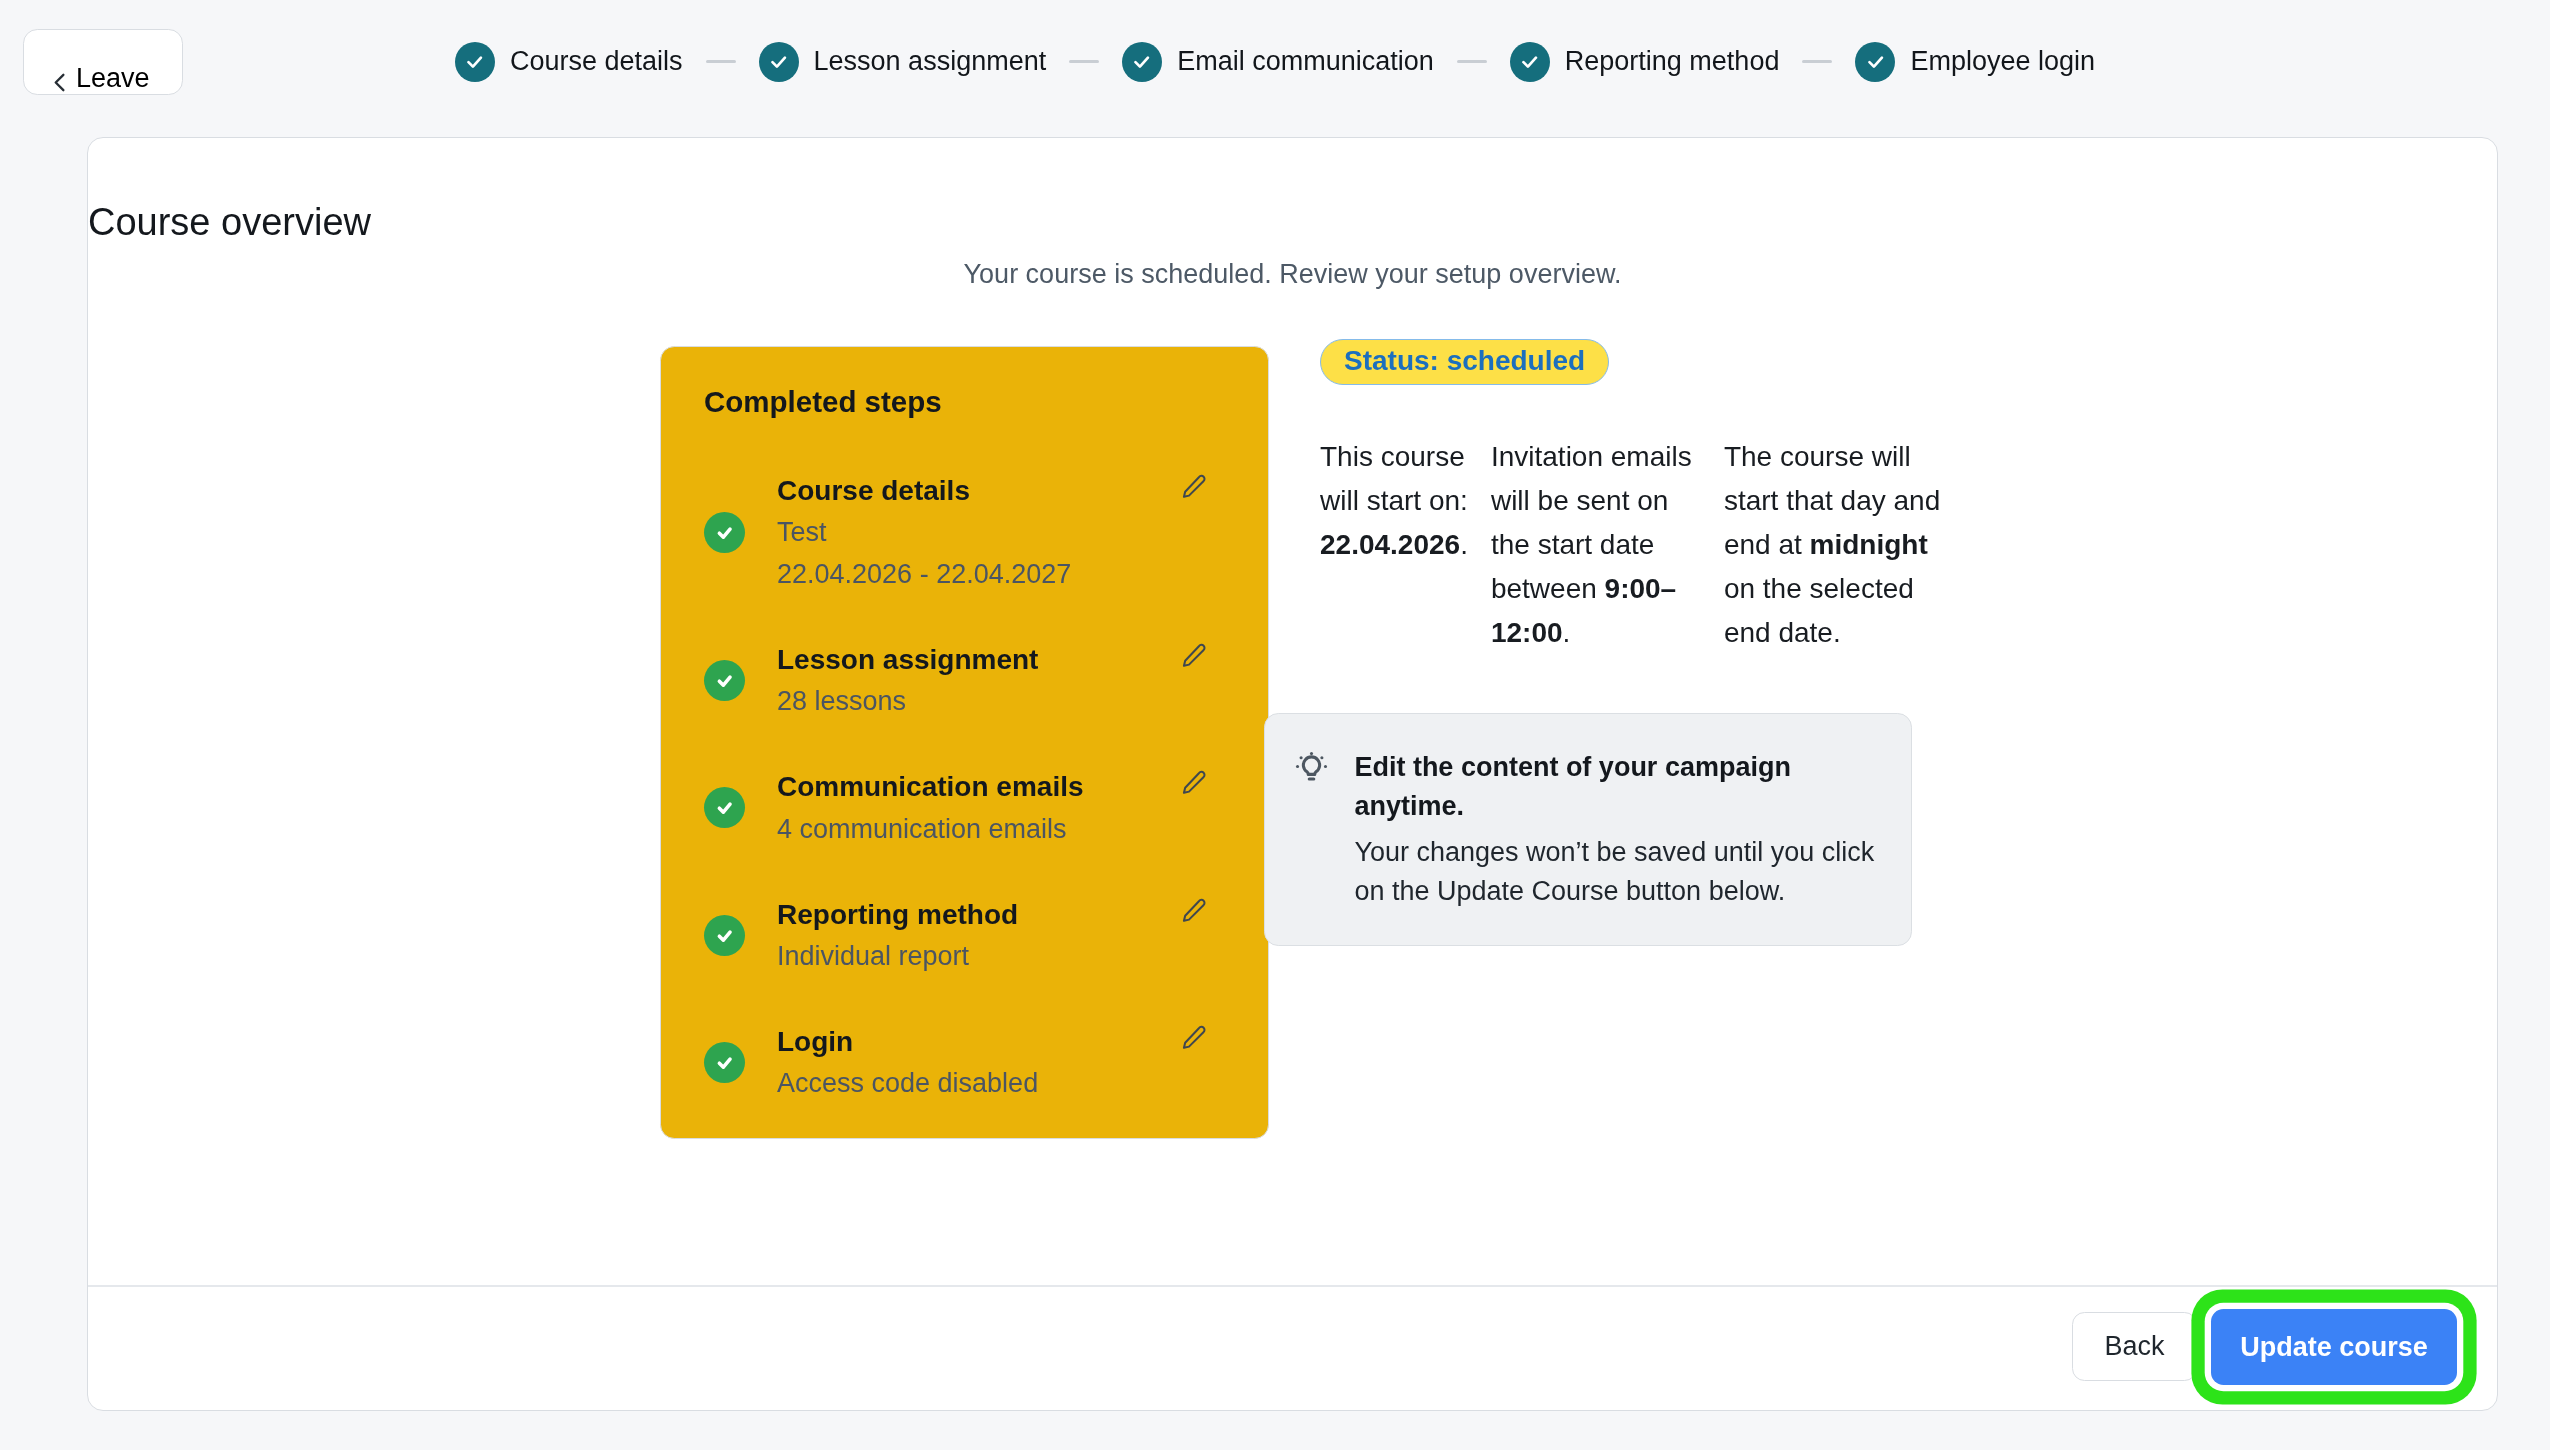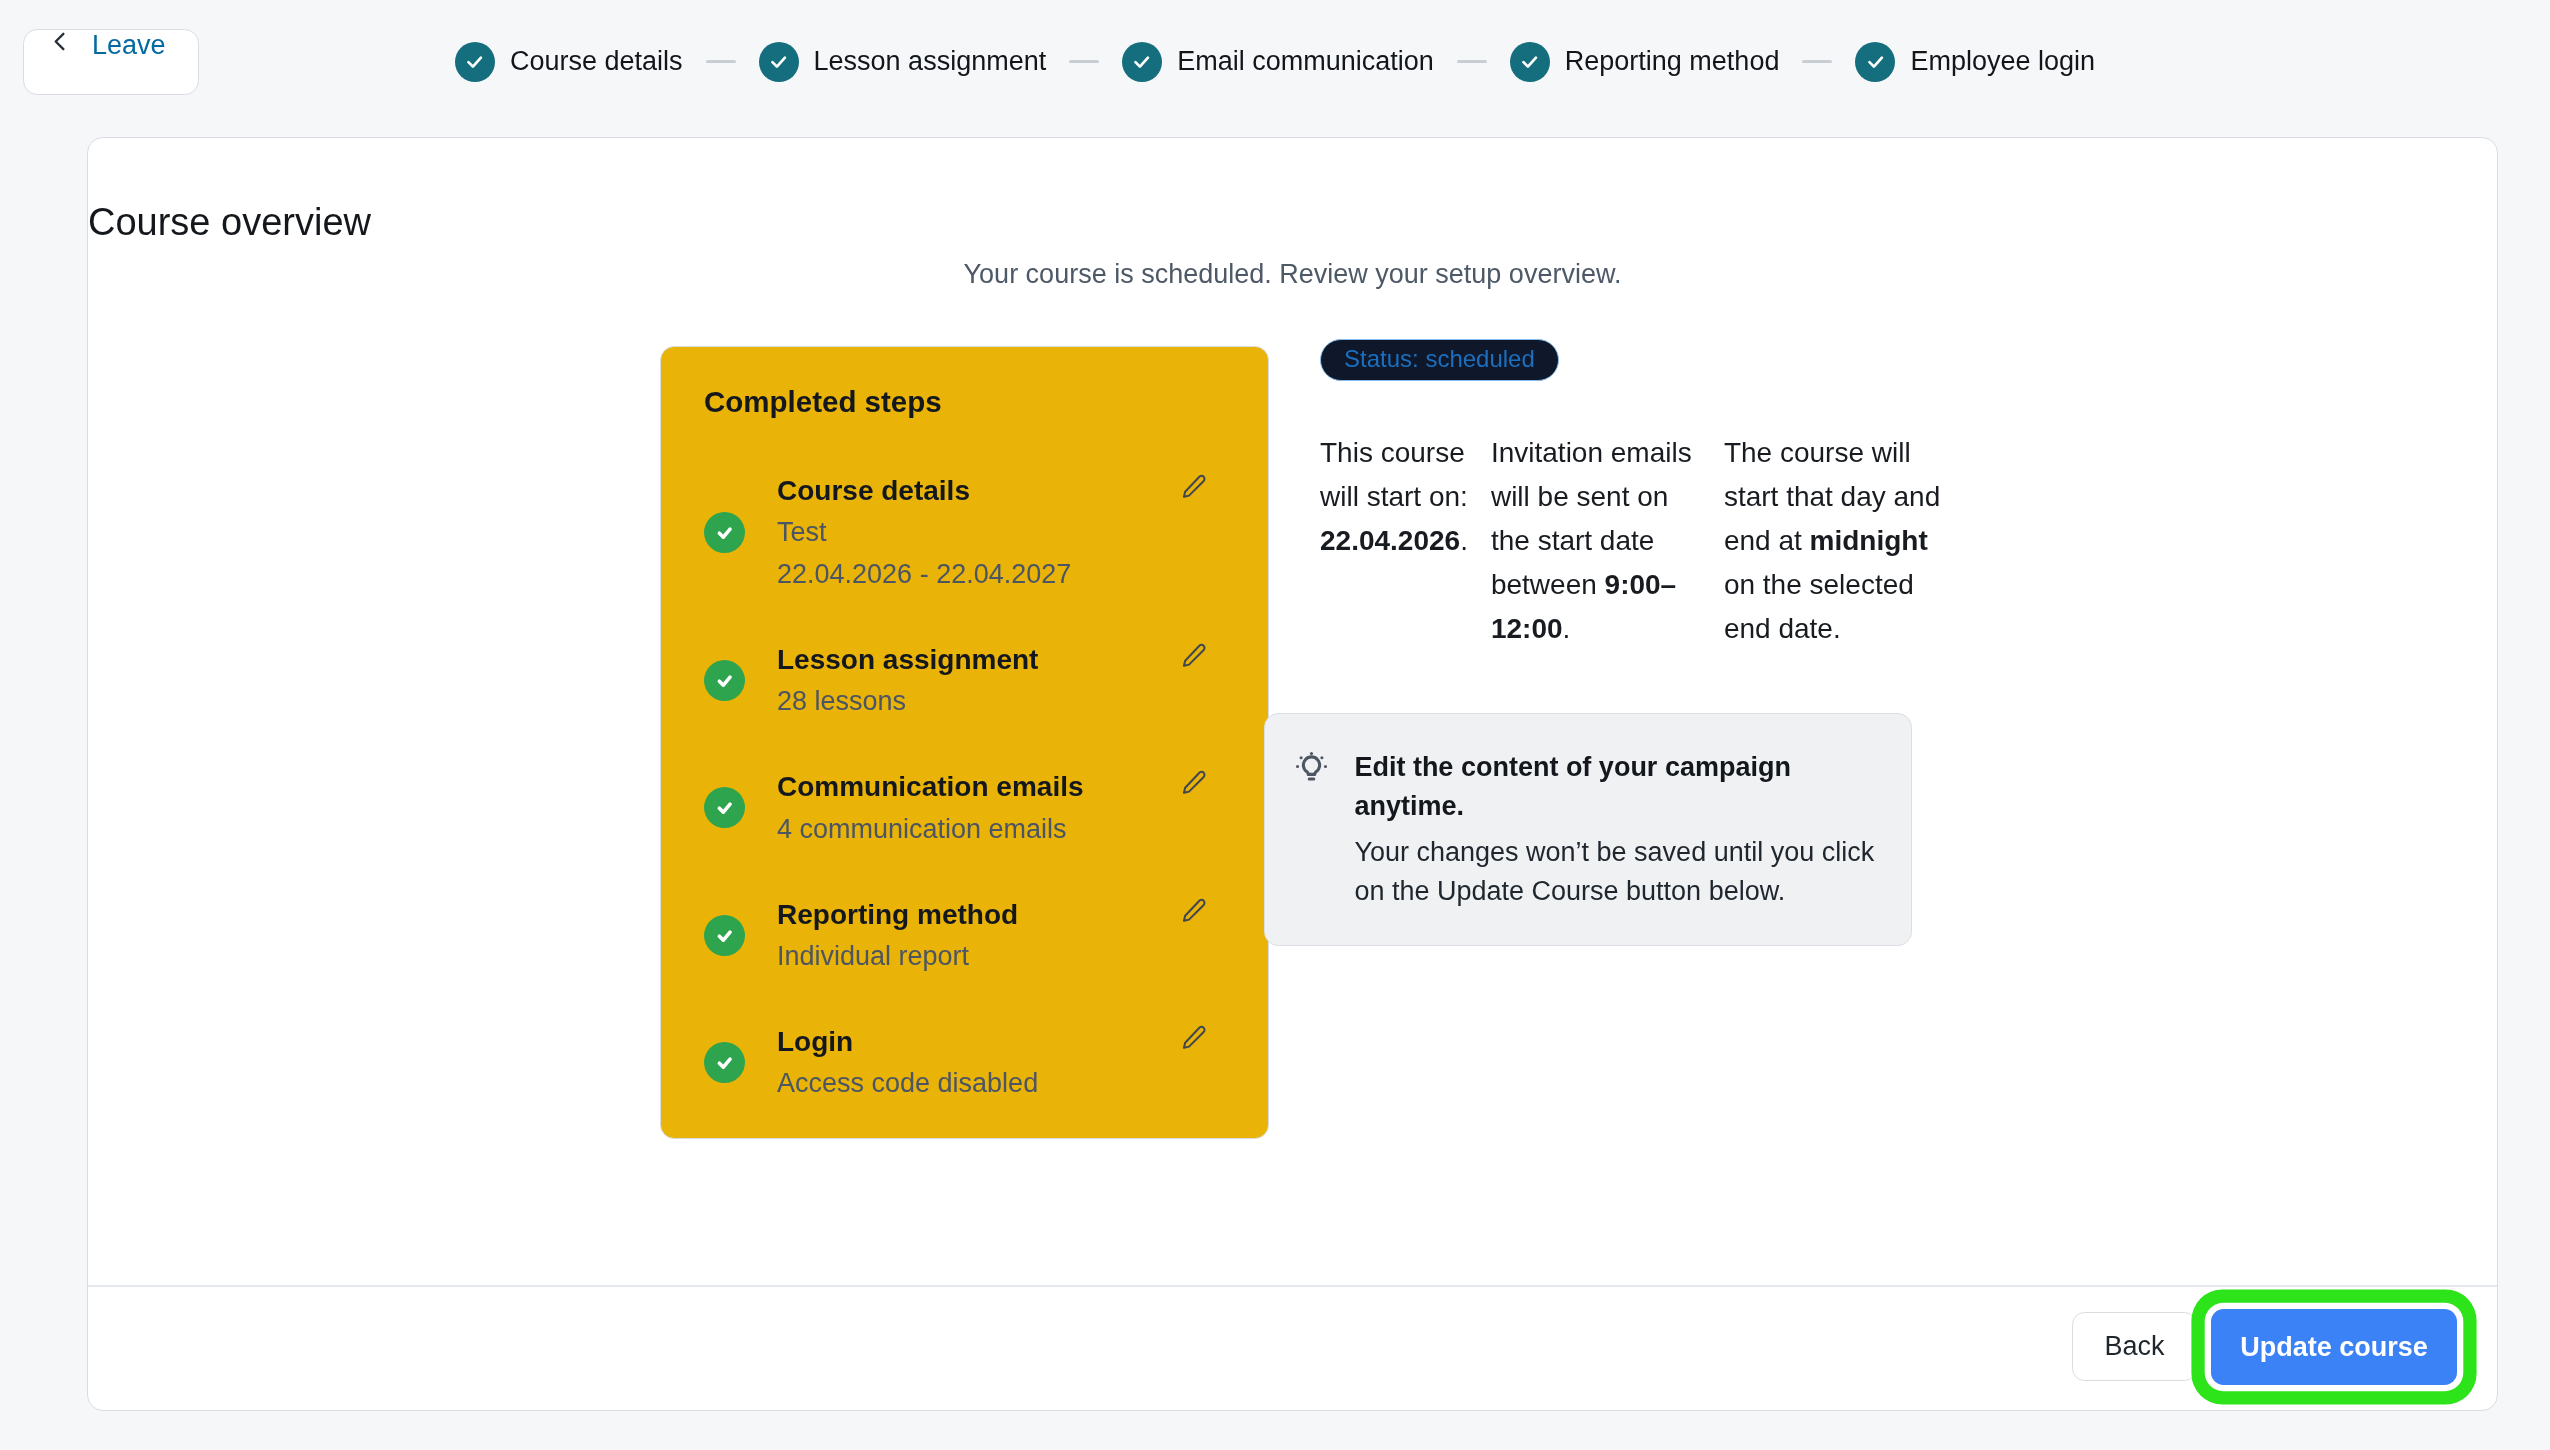--- a/index.html
+++ b/index.html
@@ -10,22 +10,22 @@
     color:#15191e;
     position:relative;
     overflow:hidden;
   }
 
   
   .topbar { position:absolute; left:0; top:0; width:2550px; height:125px; }
   .leave-btn {
     position:absolute; left:23px; top:29px; height:66px; padding:0 32px 0 25px;
     background:#ffffff; border:1.8px solid #d9dde2; border-radius:14.3px;
-    display:flex; align-items:flex-start; gap:20px; cursor:pointer;
-    font-size:27px; color:#0369a1;
+    display:flex; align-items:flex-end; gap:4px; cursor:pointer;
+    font-size:27px; color:#000000;
   }
   .leave-btn svg { width:23px; height:23px; display:block; }
 
   .stepper {
     position:absolute; left:0; right:0; top:0; height:123px;
     display:flex; align-items:center; justify-content:center;
   }
   .step { display:flex; align-items:center; gap:15px; }
   .step-check {
     width:40px; height:40px; border-radius:50%;
@@ -71,22 +71,22 @@
     position:absolute; right:12.5px; top:0px;
     width:39px; height:39px; display:flex; align-items:flex-start; justify-content:center;
     background:none; border:none; cursor:pointer;
   }
   .edit-btn svg { width:27px; height:27px; }
 
   
   .right-col { position:absolute; left:1232px; top:201px; width:661px; }
   .status-badge {
     display:inline-block; padding:5.4px 23px 7.1px 23px; border-radius:892px;
-    background:#0f172a; border:1.8px solid #85bbea; color:#1c6fbe;
-    font-size:24px; font-weight:400;
+    background:#fde047; border:1.8px solid #85bbea; color:#1c6fbe;
+    font-size:28px; font-weight:700;
   }
   .status-paras { margin-top:50px; width:643px; display:flex; gap:23px; }
   .status-paras p { font-size:28px; line-height:44px; color:#181c21; }
   .status-paras b { font-weight:700; }
 
   .tip-box {
     position:absolute; left:1176px; top:575px; width:648px;
     background:#eff1f3; border:1.8px solid #dbdfe3; border-radius:14.3px;
     padding:34px 30px 34px 27px;
     display:flex; gap:21.4px;

